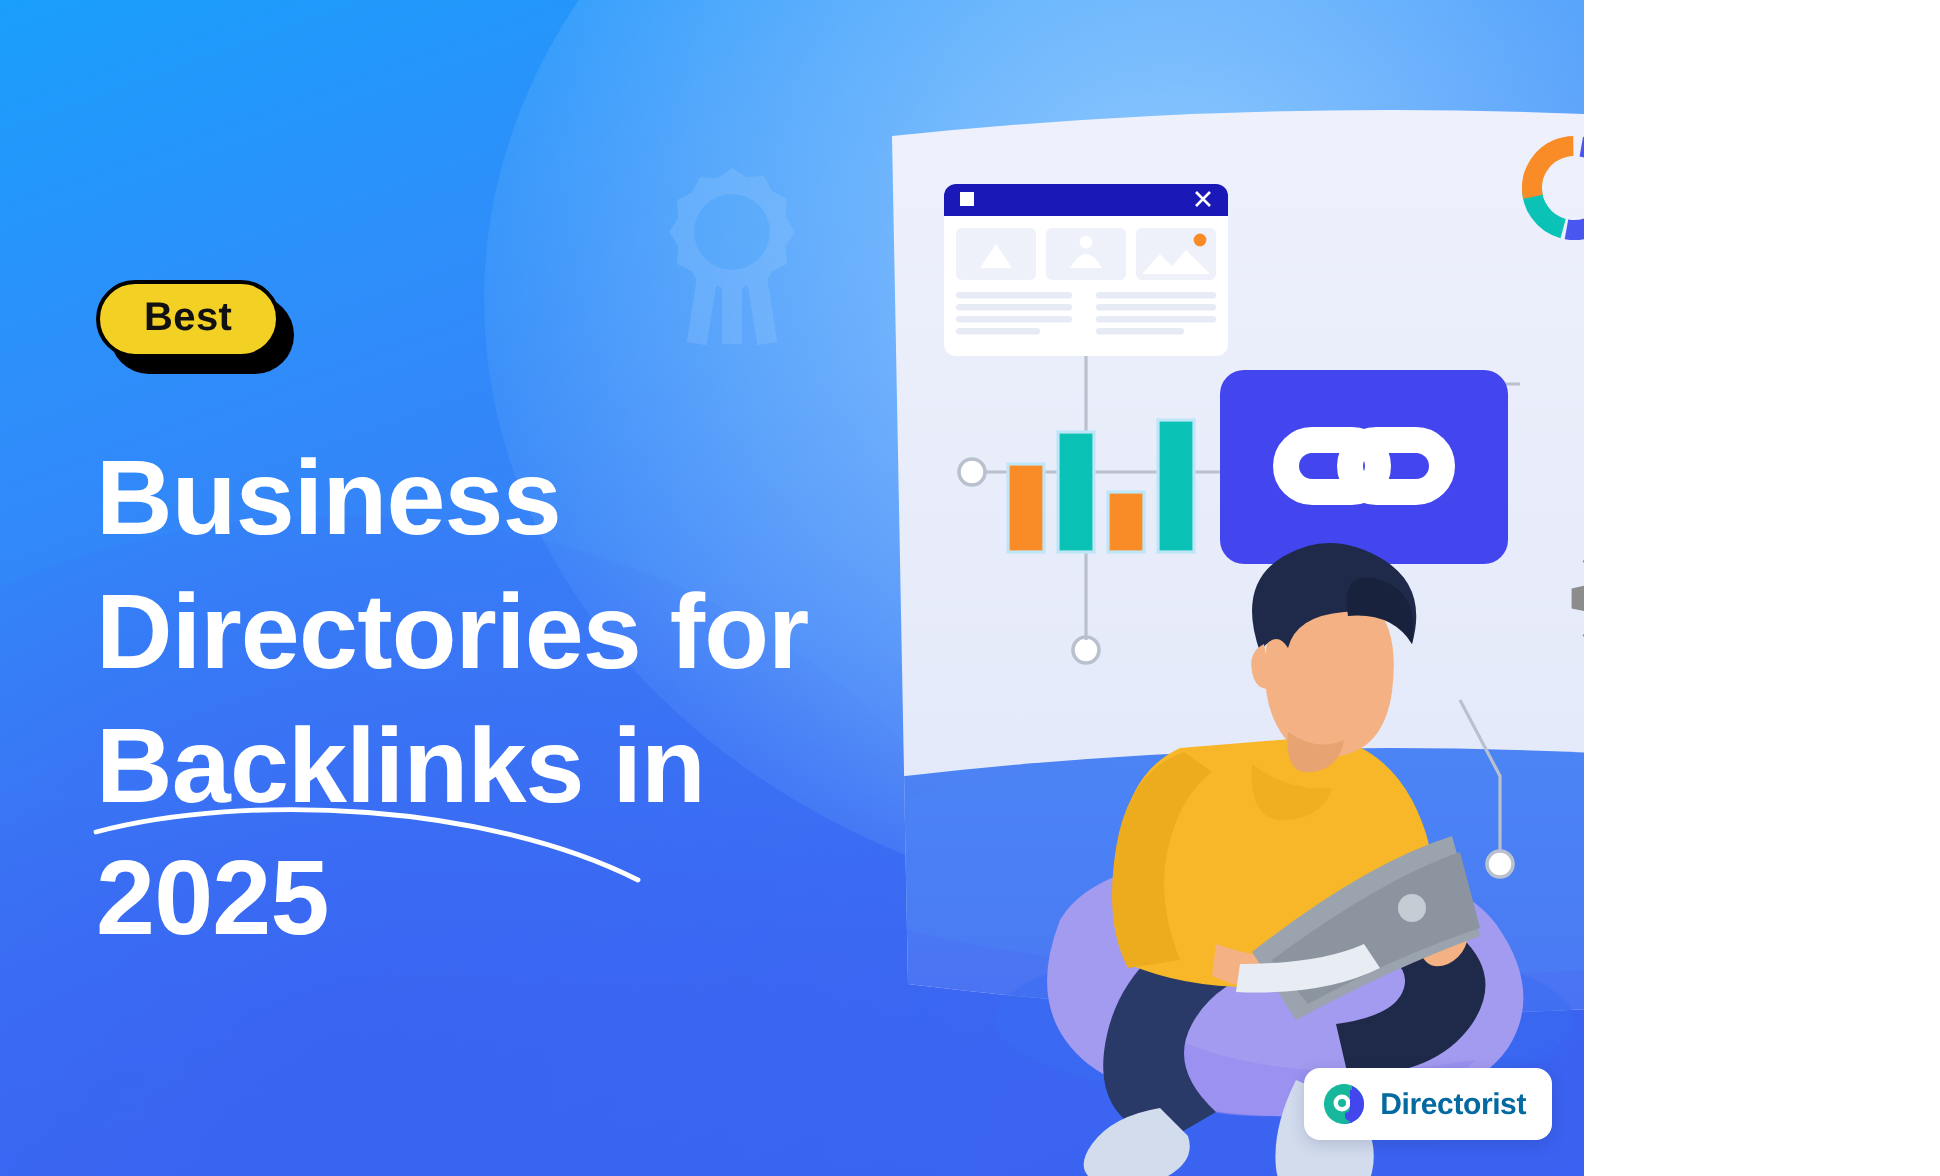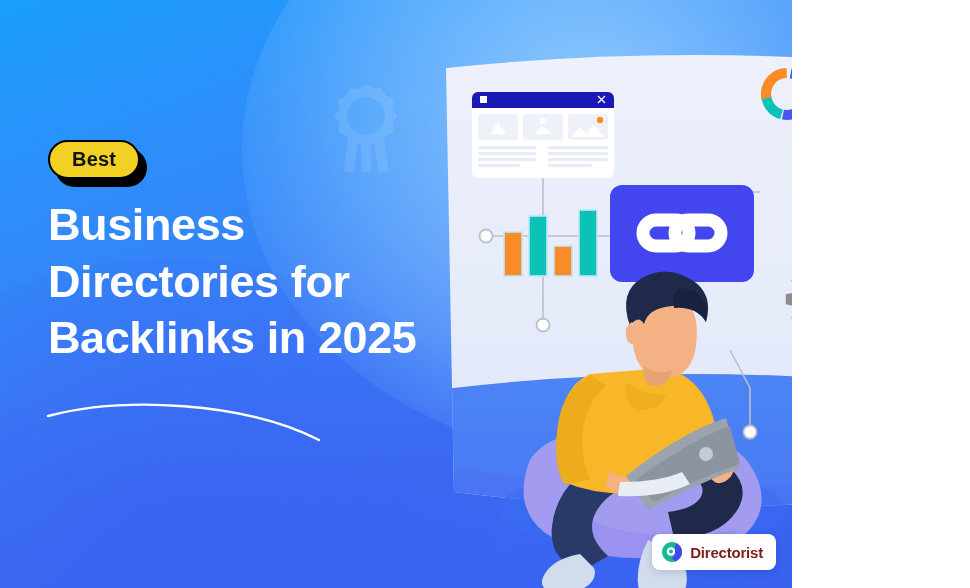--- a/index.html
+++ b/index.html
@@ -61,23 +61,23 @@
     color:#111;
     border:2.5px solid #000;
     border-radius:999px;
     padding:7px 22px 8px;
     font-size:20px; font-weight:bold;
     letter-spacing:.2px;
     line-height:1;
   }
 
   .headline {
-    margin-top:18px;
+    margin-top:38px;
     color:#fff;
-    font-size:45px;
+    font-size:53px;
     font-weight:bold;
     line-height:1.26;
     letter-spacing:-.4px;
     white-space:pre-line;
   }
 
   .swoosh { position:absolute; left:44px; top:392px; width:290px; height:52px; pointer-events:none; }
 
   
   .illus { position:absolute; left:430px; top:40px; width:530px; height:548px; }
@@ -86,21 +86,21 @@
   .brand {
     position:absolute; right:16px; bottom:18px;
     display:flex; align-items:center; gap:7px;
     background:#fff;
     border-radius:8px;
     padding:7px 13px 7px 9px;
     box-shadow:0 2px 8px rgba(20,40,90,.18);
   }
   .brand-mark { width:22px; height:22px; flex:0 0 22px; }
   .brand-name {
-    font-size:15px; font-weight:bold; color:#7f1d1d;
+    font-size:15px; font-weight:bold; color:#0369a1;
     letter-spacing:-.2px; line-height:1;
   }
 </style>
 </head>
 <body>
 
 <div class="banner">
 
   <div class="bg-wash-tr"></div>
   <div class="bg-wash-bl"></div>

